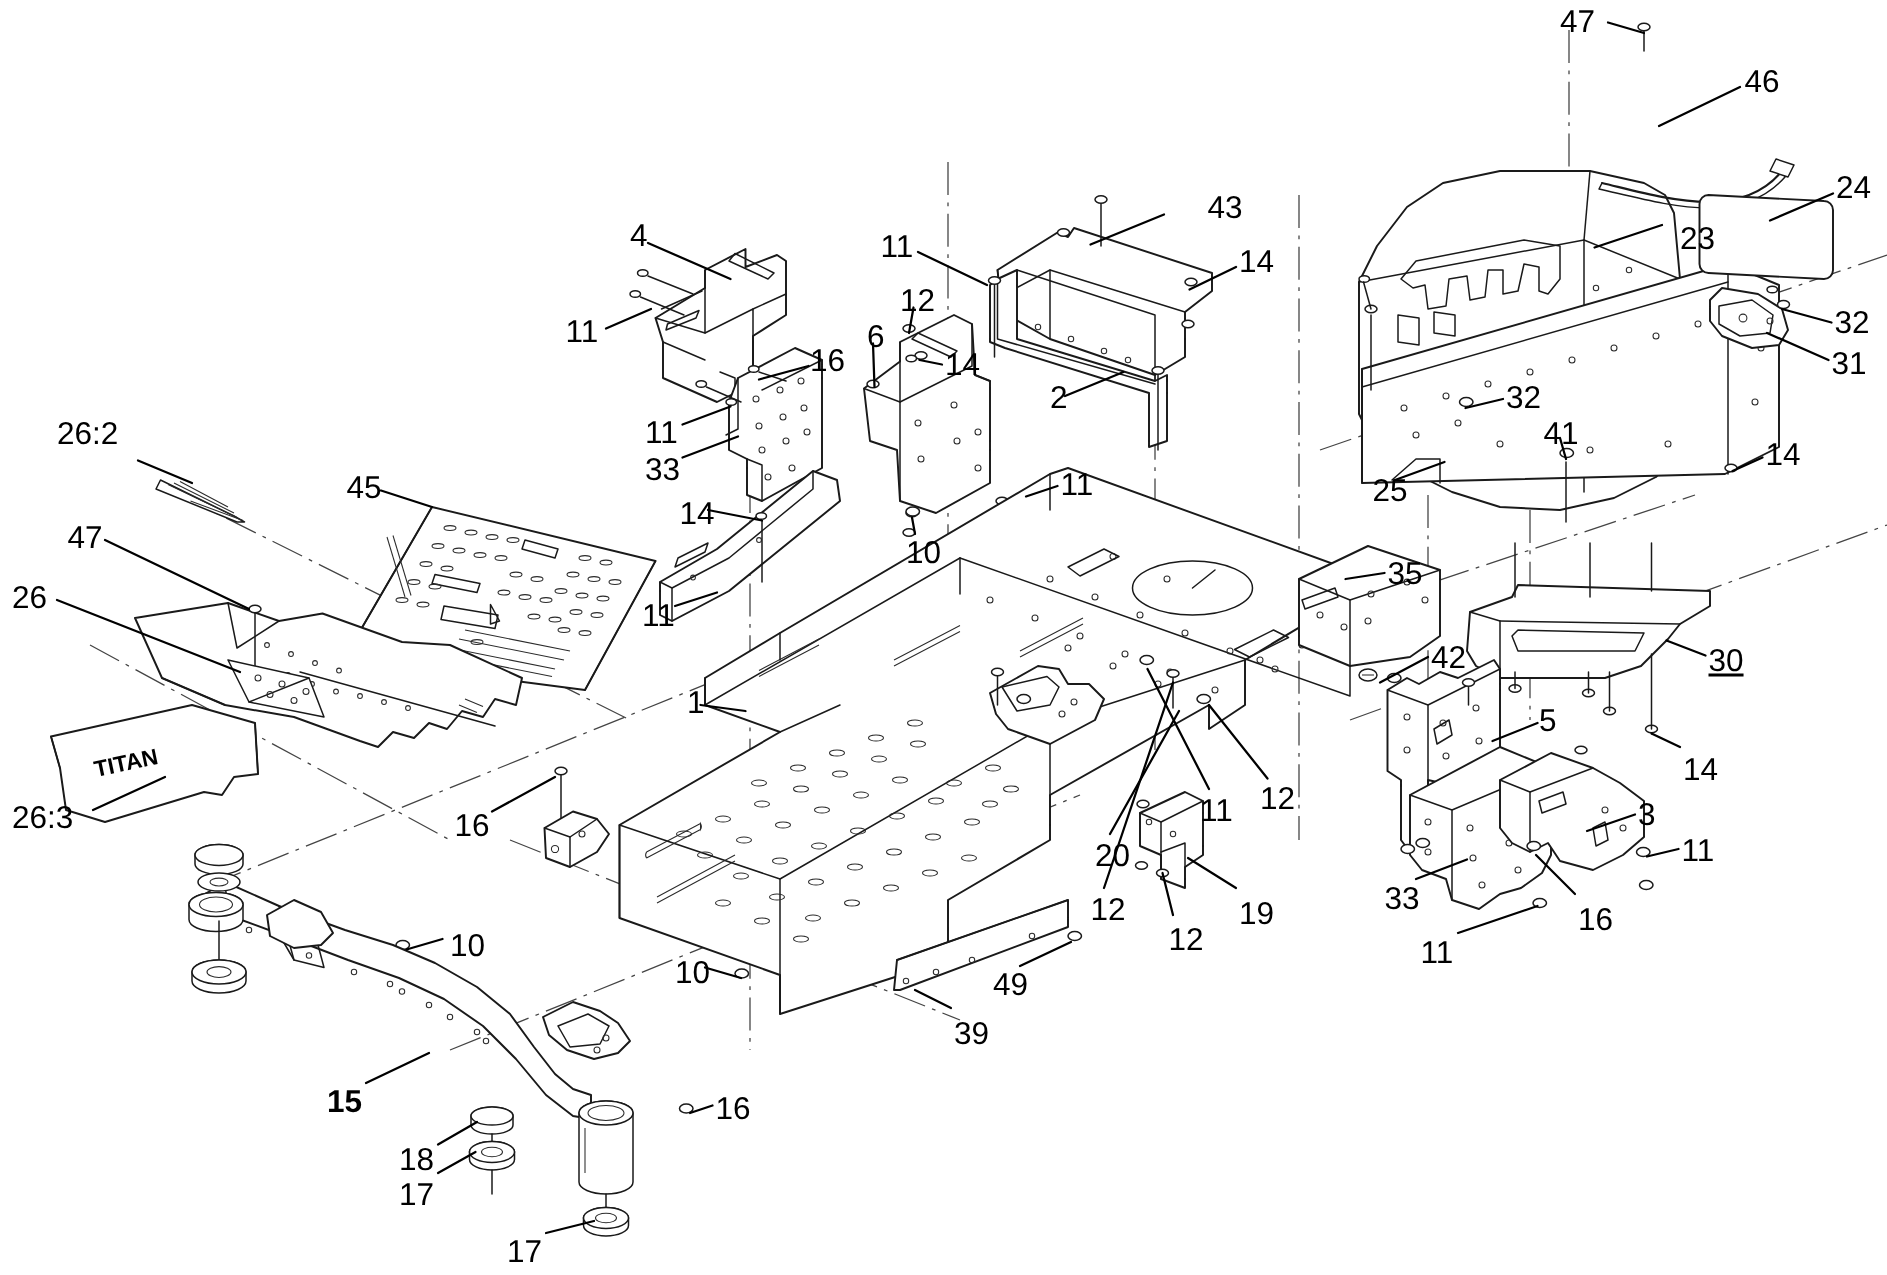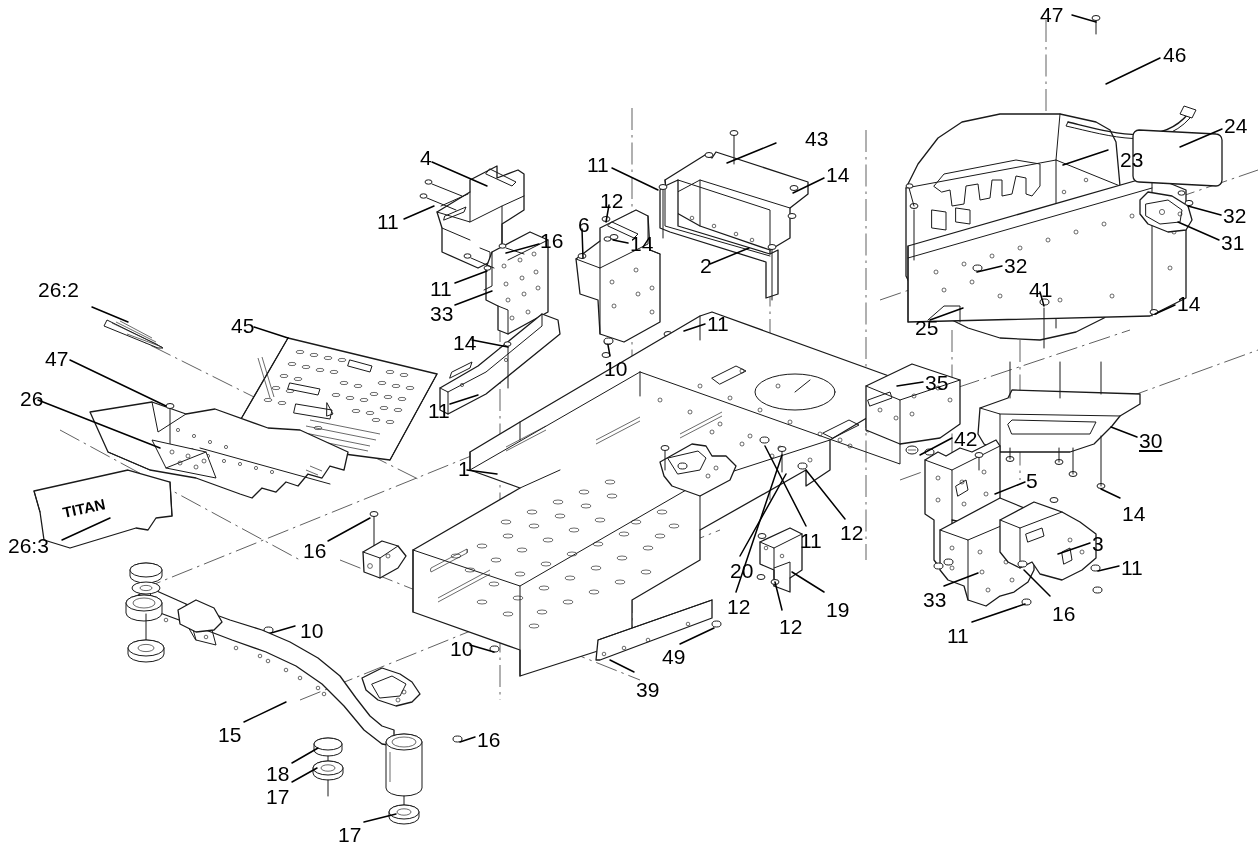--- a/index.html
+++ b/index.html
@@ -810,21 +810,21 @@
       <div class="lbl" style="left: 1029px; top: 279px;">41</div>
       <div class="lbl" style="left: 38px; top: 279px;">26:2</div>
       <div class="lbl" style="left: 707px; top: 313px;">11</div>
       <div class="lbl" style="left: 1177px; top: 293px;">14</div>
       <div class="lbl" style="left: 915px; top: 317px;">25</div>
       <div class="lbl" style="left: 231px; top: 315px;">45</div>
       <div class="lbl" style="left: 453px; top: 332px;">14</div>
       <div class="lbl" style="left: 45px; top: 348px;">47</div>
       <div class="lbl" style="left: 604px; top: 358px;">10</div>
       <div class="lbl" style="left: 925px; top: 372px;">35</div>
-      <div class="lbl" style="left: 8px; top: 388px; margin-left: 12px;">26</div>
+      <div class="lbl" style="left: 8px; top: 388px;">26</div>
       <div class="lbl" style="left: 428px; top: 400px;">11</div>
       <div class="lbl" style="left: 1139px; top: 430px; text-decoration: underline;">30</div>
       <div class="lbl" style="left: 954px; top: 428px;">42</div>
       <div class="lbl" style="left: 458px; top: 458px;">1</div>
       <div class="lbl" style="left: 800px; top: 530px;">11</div>
       <div class="lbl" style="left: 840px; top: 522px;">12</div>
       <div class="lbl" style="left: 1026px; top: 470px;">5</div>
       <div class="lbl" style="left: 1122px; top: 503px;">14</div>
       <div class="lbl" style="left: 8px; top: 535px;">26:3</div>
       <div class="lbl" style="left: 303px; top: 540px;">16</div>
@@ -834,20 +834,20 @@
       <div class="lbl" style="left: 727px; top: 596px;">12</div>
       <div class="lbl" style="left: 779px; top: 616px;">12</div>
       <div class="lbl" style="left: 826px; top: 599px;">19</div>
       <div class="lbl" style="left: 923px; top: 589px;">33</div>
       <div class="lbl" style="left: 1052px; top: 603px;">16</div>
       <div class="lbl" style="left: 947px; top: 625px;">11</div>
       <div class="lbl" style="left: 300px; top: 620px;">10</div>
       <div class="lbl" style="left: 450px; top: 638px;">10</div>
       <div class="lbl" style="left: 662px; top: 646px;">49</div>
       <div class="lbl" style="left: 636px; top: 679px;">39</div>
-      <div class="lbl" style="left: 218px; top: 724px;">15</div>
+      <div class="lbl" style="left: 218px; top: 724px; font-weight: bold;">15</div>
       <div class="lbl" style="left: 477px; top: 729px;">16</div>
       <div class="lbl" style="left: 266px; top: 763px;">18</div>
       <div class="lbl" style="left: 266px; top: 786px;">17</div>
       <div class="lbl" style="left: 338px; top: 824px;">17</div>
     </div>
 
 </div>
 
 </body></html>

